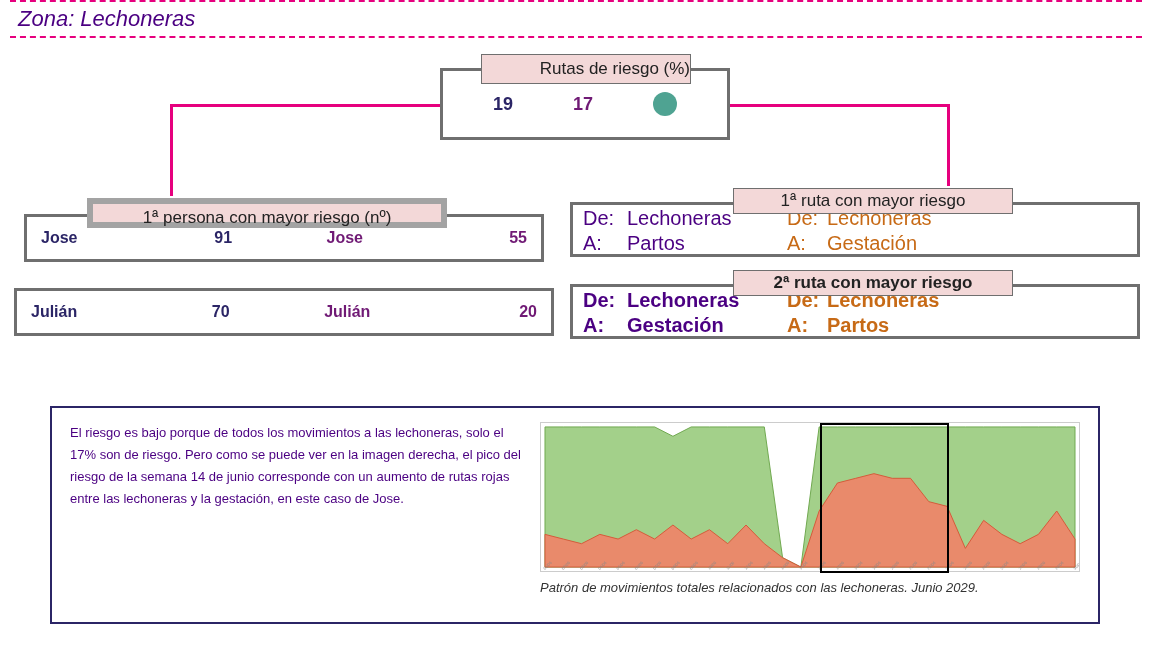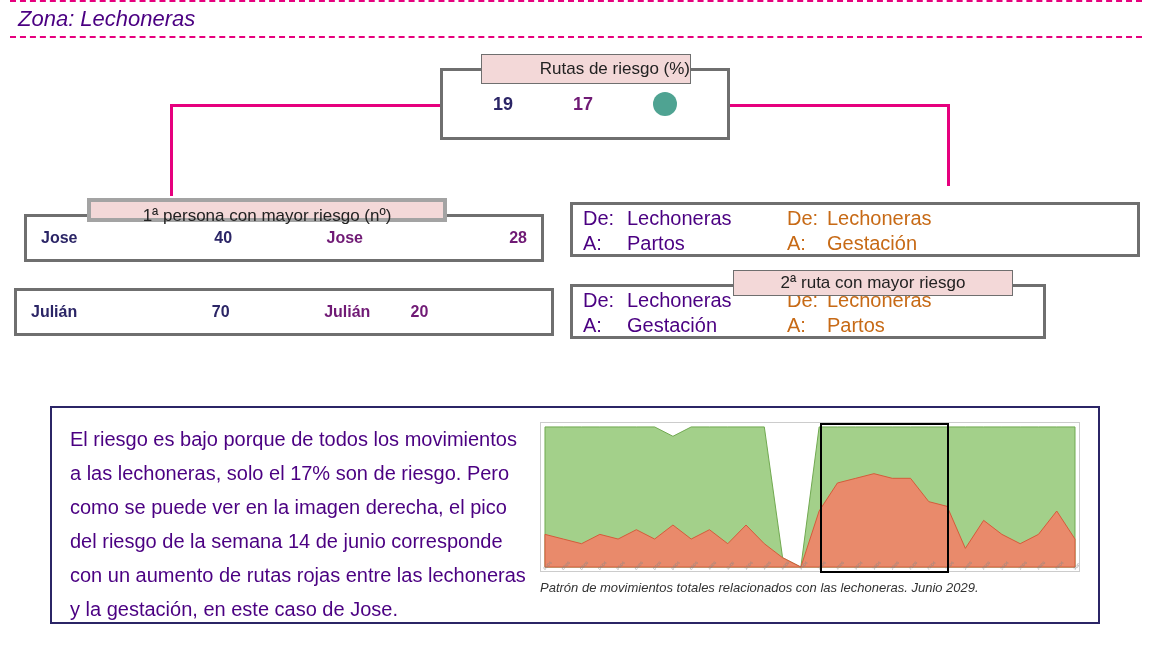--- a/index.html
+++ b/index.html
@@ -48,22 +48,22 @@
   }
 
   
   .conn { position: absolute; background: #e6007e; }
 
   
   .pbox {
     position: absolute; border: 3px solid #6f6f6f; background: #fff; height: 48px;
   }
   .pbox-header {
-    position: absolute; background: #f3d8d8; border: 4px solid #a3a3a3;
-    text-align: center; font-size: 17px; color: #222; height: 24px; line-height: 28px;
+    position: absolute; background: #f3d8d8; border: 6px solid #a3a3a3;
+    text-align: center; font-size: 17px; color: #222; height: 30px; line-height: 28px;
   }
   .pbox-row {
     height: 100%; display: flex; align-items: center; padding: 0 14px;
     font-weight: 700; font-size: 16px;
   }
   .pbox-row > span { flex: 1; }
   .t-center { text-align: center; }
 
   
   .rbox {
@@ -81,21 +81,21 @@
   .c-purple { color: #4b0082; }
   .c-orange { color: #c76a16; }
 
   
   .bottom-panel {
     position: absolute; left: 50px; top: 406px; width: 1050px; height: 218px;
     border: 2px solid #2b2566;
     display: flex; padding: 14px 18px 10px 18px;
   }
   .desc {
-    width: 470px; color: #4b0082; font-size: 20px; line-height: 1.7; padding-right: 14px;
+    width: 470px; color: #4b0082; font-size: 13px; line-height: 1.7; padding-right: 14px;
   }
   .chart-side { flex: 1; display: flex; flex-direction: column; }
   .chart-wrap {
     position: relative; width: 540px; height: 150px; border: 1px solid #ccc; background: #fff;
   }
   svg.chart { width: 100%; height: 100%; display: block; }
   .caption { font-style: italic; color: #333; font-size: 13px; margin-top: 8px; }
   .highlight-rect {
     position: absolute; border: 2px solid #000; background: transparent; pointer-events: none;
   }
@@ -121,49 +121,50 @@
   <div class="conn" style="left:170px; top:66px; width:270px; height:3px;"></div>
   <div class="conn" style="left:170px; top:66px; width:3px; height:92px;"></div>
 
   <div class="conn" style="left:730px; top:66px; width:220px; height:3px;"></div>
   <div class="conn" style="left:947px; top:66px; width:3px; height:82px;"></div>
 
   <div class="pbox" style="left:24px; top:176px; width:520px;">
     <div class="pbox-header" style="left:60px; top:-19px; width:360px;">1ª persona con mayor riesgo (nº)</div>
     <div class="pbox-row">
       <span class="v-purple">Jose</span>
-      <span class="v-purple t-center">40</span>
+      <span class="v-purple t-center">91</span>
       <span class="v-orange t-center">Jose</span>
-      <span class="v-orange" style="text-align:right;">28</span>
+      <span class="v-orange" style="text-align:right;">55</span>
     </div>
   </div>
 
   <div class="pbox" style="left:14px; top:250px; width:540px;">
     <div class="pbox-row">
       <span class="v-purple">Julián</span>
       <span class="v-purple t-center">70</span>
       <span class="v-orange t-center">Julián</span>
-      <span class="v-orange" style="">20</span>
+      <span class="v-orange" style="text-align:right;">20</span>
     </div>
   </div>
 
   <div class="rbox" style="left:570px; top:164px; width:570px;">
+    <div class="rbox-header" style="left:160px; top:-17px; width:280px;">1ª ruta con mayor riesgo</div>
     <div class="rtable">
       <span class="c-purple">De:</span>
       <span class="c-purple">Lechoneras</span>
       <span class="c-orange">De:</span>
       <span class="c-orange">Lechoneras</span>
       <span class="c-purple">A:</span>
       <span class="c-purple">Partos</span>
       <span class="c-orange">A:</span>
       <span class="c-orange">Gestación</span>
     </div>
   </div>
 
-  <div class="rbox" style="left:570px; top:246px; width:476px;">
+  <div class="rbox" style="left:570px; top:246px; width:570px;font-weight:bold;">
     <div class="rbox-header" style="left:160px; top:-17px; width:280px;">2ª ruta con mayor riesgo</div>
     <div class="rtable">
       <span class="c-purple">De:</span>
       <span class="c-purple">Lechoneras</span>
       <span class="c-orange">De:</span>
       <span class="c-orange">Lechoneras</span>
       <span class="c-purple">A:</span>
       <span class="c-purple">Gestación</span>
       <span class="c-orange">A:</span>
       <span class="c-orange">Partos</span>

